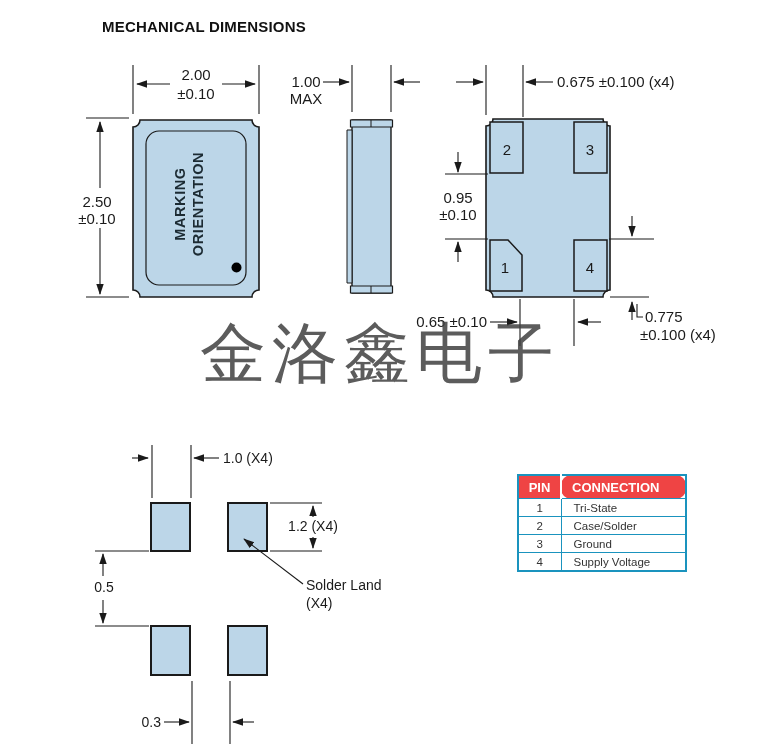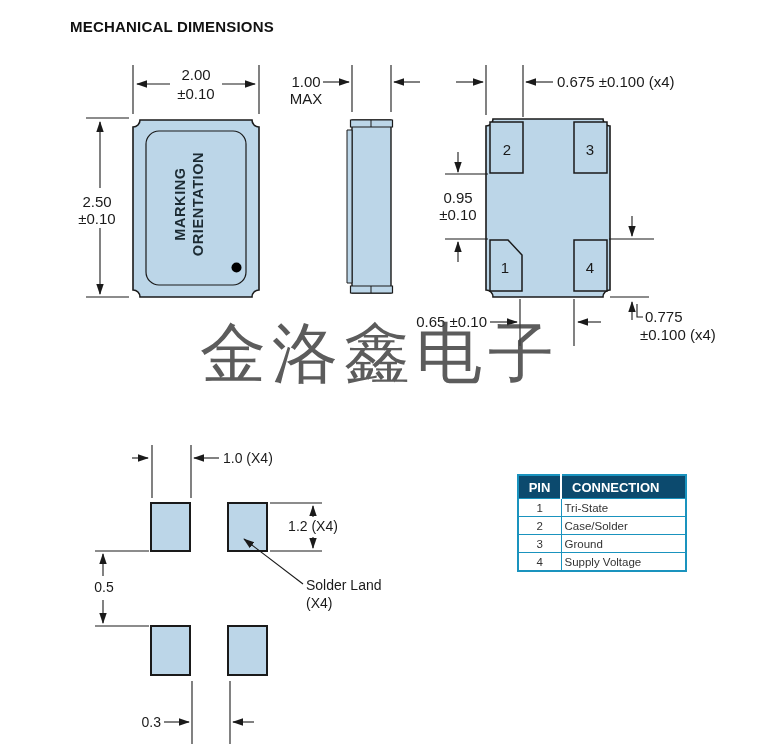--- a/index.html
+++ b/index.html
@@ -1,39 +1,39 @@
 <!DOCTYPE html>
 <html><head>
 <meta charset="utf-8">
 <style>
   html,body{margin:0;padding:0;background:#ffffff;}
   .page{position:relative;width:762px;height:745px;background:#fff;overflow:hidden;
         font-family:"Liberation Sans",sans-serif;color:#1a1a1a;}
-  .sec-title{position:absolute;font-size:15px;font-weight:bold;letter-spacing:.2px;color:#111;}
+  .sec-title{position:absolute;font-size:15px;font-weight:bold;letter-spacing:.2px;color:#111;margin-left:32px;}
   #title1{left:70px;top:18px;}
   #title2{left:70px;top:378px;}
   .watermark{position:absolute;left:200px;top:320px;font-size:66px;line-height:1;
              letter-spacing:6px;color:#404040;opacity:.85;white-space:nowrap;
              font-family:"Liberation Sans",sans-serif;pointer-events:none;z-index:5;}
   svg.drawing{position:absolute;left:0;top:0;z-index:1;}
   svg.drawing line, svg.drawing path.ol, svg.drawing rect{vector-effect:non-scaling-stroke;}
   .dimtxt{font-family:"Liberation Sans",sans-serif;font-size:15px;fill:#1a1a1a;}
   .dimtxt14{font-family:"Liberation Sans",sans-serif;font-size:14px;fill:#1a1a1a;}
   .padnum{font-family:"Liberation Sans",sans-serif;font-size:15px;fill:#1a1a1a;}
   .marktxt{font-family:"Liberation Sans",sans-serif;font-size:14.5px;font-weight:bold;
            letter-spacing:.6px;fill:#1c2b33;}
   
   .pin-table-wrap{position:absolute;left:517px;top:474px;z-index:2;}
   table.pin{border-collapse:collapse;width:170px;border:2px solid #1a93be;}
-  table.pin th{background:#0c4a6e;color:#fff;font-size:13px;font-weight:bold;height:22px;padding:0;}
+  table.pin th{background:#ef4444;color:#fff;font-size:13px;font-weight:bold;height:22px;padding:0;}
   table.pin th.col-pin{width:41px;text-align:center;}
-  table.pin th.col-conn{text-align:left;padding-left:10px;border-left:2px solid #fff;}
+  table.pin th.col-conn{text-align:left;padding-left:10px;border-left:2px solid #fff;border-radius:10px;}
   table.pin td{border:1px solid #1a93be;height:17px;font-size:11.5px;color:#333;background:#fff;padding:0;}
   table.pin td.pin-no{text-align:center;}
-  table.pin td.conn{padding-left:3px;}
+  table.pin td.conn{padding-left:12px;}
 </style>
 </head>
 <body>
 
 <div class="page">
 
   <div class="sec-title" id="title1">MECHANICAL DIMENSIONS</div>
 
 
   <div class="watermark">金洛鑫电子</div>

